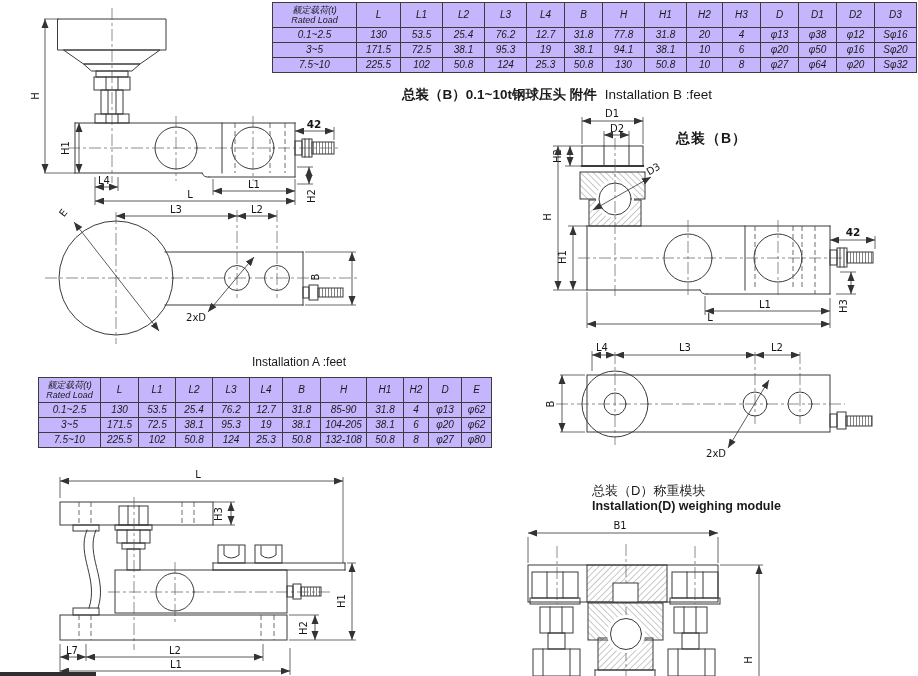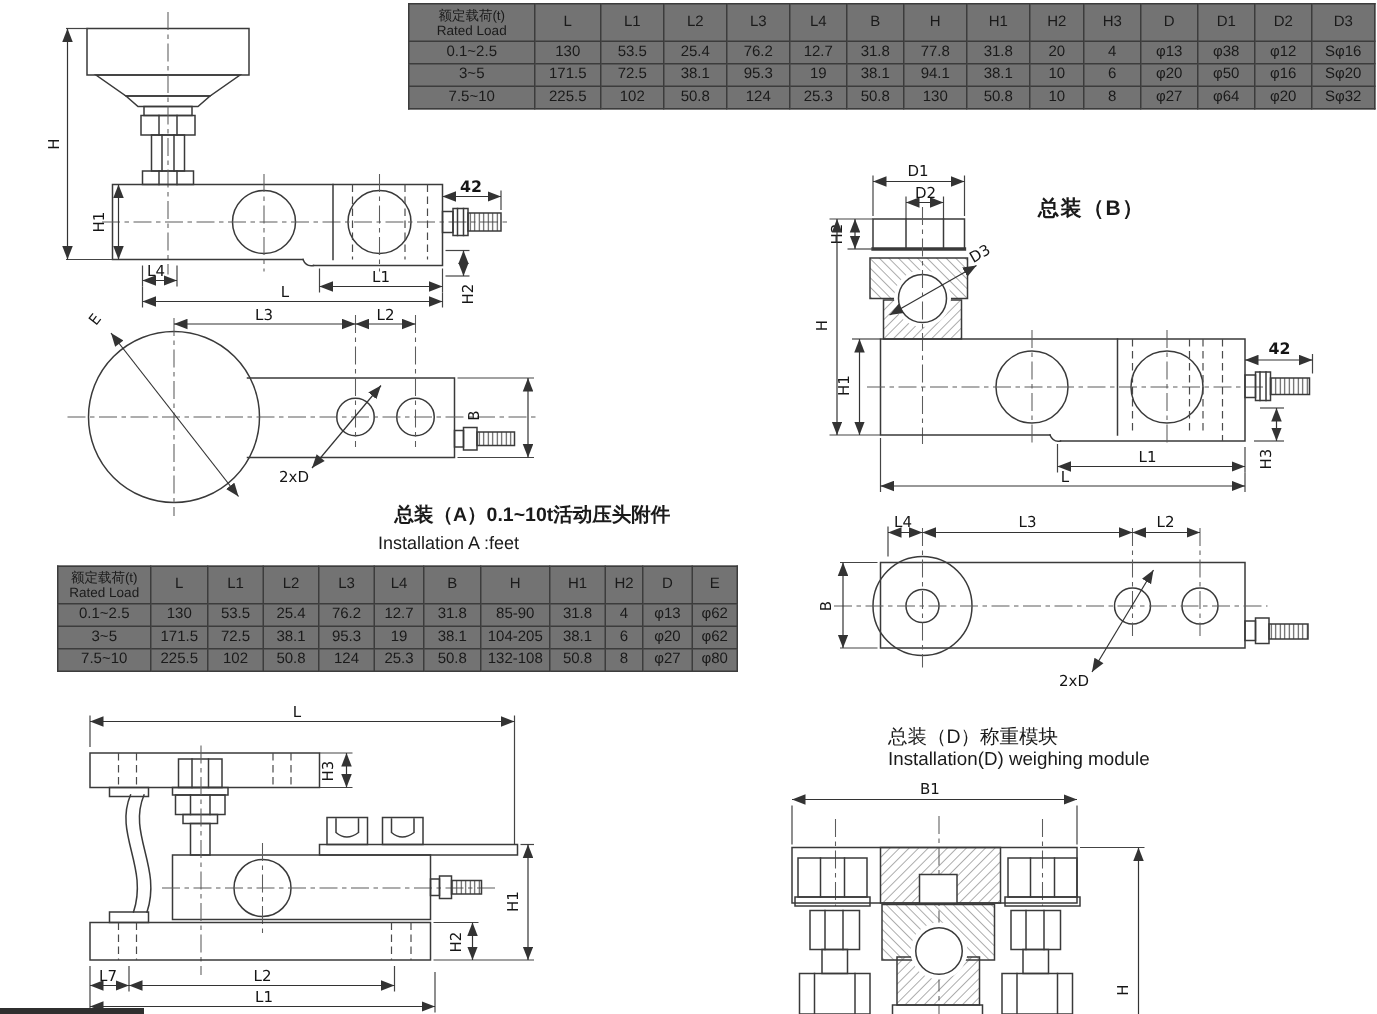--- a/index.html
+++ b/index.html
@@ -13,38 +13,38 @@
   .ctr{fill:none;stroke:#5c5c5c;stroke-width:.7;stroke-dasharray:12 3 3 3;}
   .hid{fill:none;stroke:#4a4a4a;stroke-width:.8;stroke-dasharray:5 3;}
   .thk{stroke-width:2.2;}
   .wf{fill:#fff;}
   .hf1{fill:url(#h1);}
   .hf2{fill:url(#h2);}
   .thr{fill:url(#thr);}
   svg text{font-family:"DejaVu Sans",sans-serif;font-size:10px;fill:#151515;}
   .b42{font-weight:bold;font-size:10.5px;}
   
-  .dtable{position:absolute;border-collapse:collapse;table-layout:fixed;background:#737373;}
+  .dtable{position:absolute;border-collapse:collapse;table-layout:fixed;background:#c4b5fd;font-style:italic;}
   .dtable th,.dtable td{border:1px solid #3c3c3c;font-weight:normal;text-align:center;
       padding:0;font-size:10px;line-height:1.2;white-space:nowrap;overflow:hidden;}
   .dtable thead th{height:24px;}
   .dtable thead th div{font-size:9px;line-height:10px;}
   .dtable tbody td{height:14px;}
   #table-b{left:272px;top:2px;width:644px;}
   #table-a{left:38px;top:377px;width:452px;}
   
   .cap{position:absolute;white-space:nowrap;}
   .zh{font-weight:bold;}
   #cap-b-line{left:402px;top:86px;font-size:13.5px;}
   #cap-b-line .en{margin-left:8px;font-weight:normal;}
   #cap-a-zh{left:263px;top:334px;font-size:13px;font-weight:bold;}
   #cap-a-en{left:252px;top:355px;font-size:12px;}
-  #b-title{left:692px;top:130px;font-size:14px;font-weight:bold;letter-spacing:1px;}
+  #b-title{left:676px;top:130px;font-size:14px;font-weight:bold;letter-spacing:1px;}
   #cap-d-zh{left:592px;top:482px;font-size:13px;font-weight:normal;}
-  #cap-d-en{left:592px;top:499px;font-size:12.5px;}
+  #cap-d-en{left:592px;top:499px;font-size:12.5px;font-weight:bold;}
 </style>
 </head>
 <body>
 
 <div id="page">
 
 <svg width="918" height="676" viewBox="0 0 918 676">
   <defs>
     <marker id="ma" markerUnits="userSpaceOnUse" markerWidth="10" markerHeight="8" refX="9" refY="3.5" orient="auto">
       <path d="M0,0 L9,3.5 L0,7 Z" fill="#333"></path>
@@ -517,19 +517,21 @@
           <td>50.8</td>
           <td>132-108</td>
           <td>50.8</td>
           <td>8</td>
           <td>φ27</td>
           <td>φ80</td>
         </tr>
       </tbody>
 </table>
 
-<div id="cap-a-zh" class="cap">总装（A）0.1~10t活动压头附件</div>
+<div id="cap-b-line" class="cap">
+  <span class="zh">总装（B）0.1~10t钢球压头 附件</span><span class="en">Installation B :feet</span>
+</div>
 <div id="cap-a-en" class="cap">Installation A :feet</div>
 <div id="b-title" class="cap">总装（B）</div>
 <div id="cap-d-zh" class="cap">总装（D）称重模块</div>
 <div id="cap-d-en" class="cap">Installation(D) weighing module</div>
 
 </div>
 
 </body></html>

